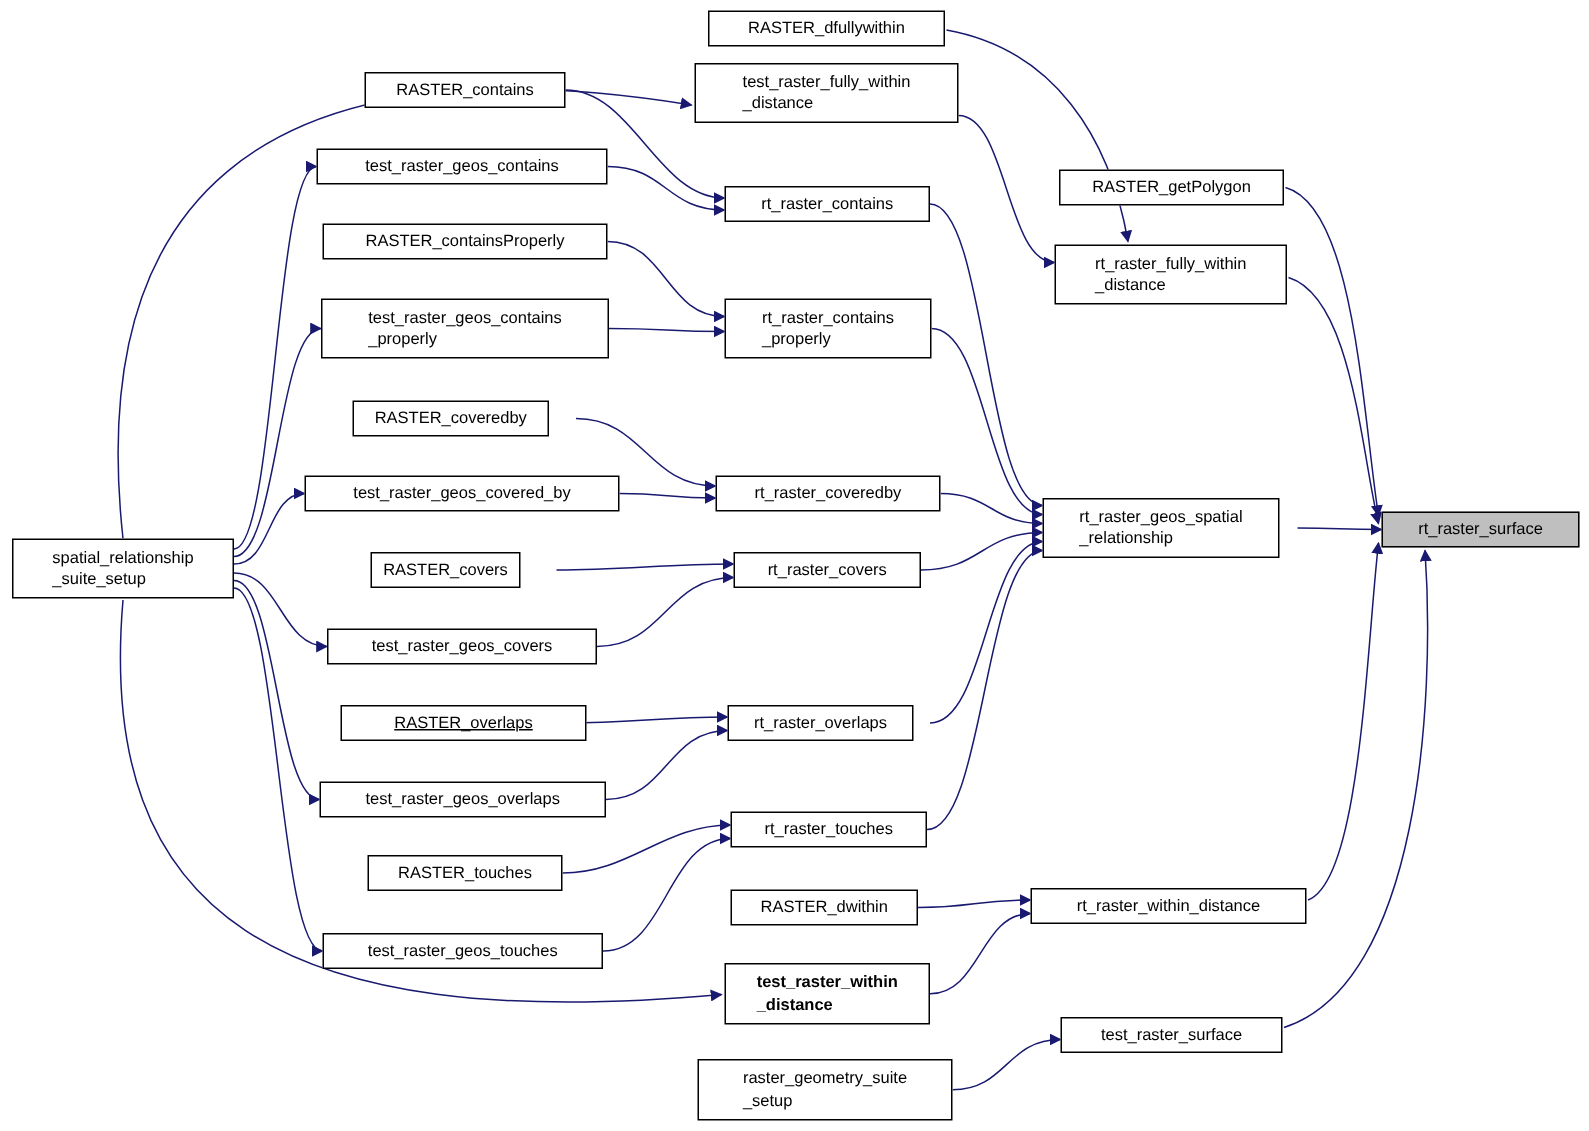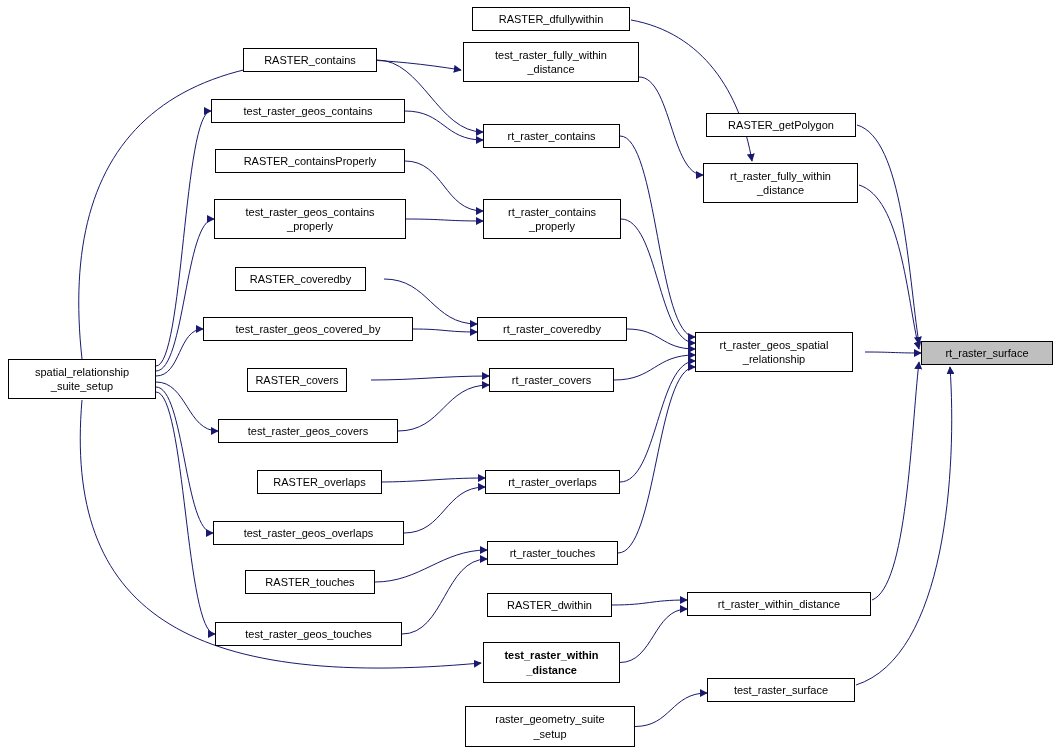--- a/index.html
+++ b/index.html
@@ -11,21 +11,21 @@
     overflow:hidden;
   }
   svg.edge-layer{position:absolute;left:0;top:0;width:1059px;height:754px;}
   .edge{fill:none;stroke:var(--edge-color,#191970);stroke-width:1;}
   .node{
     position:absolute;box-sizing:border-box;
     border:1px solid var(--node-border,#000000);
     background:var(--node-bg,#ffffff);
     color:var(--text-color,#000000);
     display:flex;align-items:center;justify-content:center;
-    text-align:center;font-size:11px;line-height:1.3;
+    text-align:left;font-size:11px;line-height:1.3;
     white-space:pre-line;cursor:pointer;
     padding:1px 6px;
   }
   .node.focus{background:var(--focus-bg,#bfbfbf);cursor:default;}
 </style>
 </head>
 <body>
 
 <div class="canvas">
   <svg class="edge-layer" width="1059" height="754" viewBox="0 0 1059 754" xmlns="http://www.w3.org/2000/svg">
@@ -89,22 +89,22 @@
     <div class="node" style="left: 203px; top: 317px; width: 210px; height: 24px;">test_raster_geos_covered_by</div>
     <div class="node" style="left: 477px; top: 317px; width: 150px; height: 24px;">rt_raster_coveredby</div>
     <div class="node" style="left: 247px; top: 368px; width: 100px; height: 24px;">RASTER_covers</div>
     <div class="node" style="left: 489px; top: 368px; width: 125px; height: 24px;">rt_raster_covers</div>
     <div class="node" style="left: 218px; top: 419px; width: 180px; height: 24px;">test_raster_geos_covers</div>
     <div class="node" style="left: 695px; top: 332px; width: 158px; height: 40px;">rt_raster_geos_spatial
 _relationship</div>
     <div class="node focus" style="left: 921px; top: 341px; width: 132px; height: 24px;">rt_raster_surface</div>
     <div class="node" style="left: 8px; top: 359px; width: 148px; height: 40px;">spatial_relationship
 _suite_setup</div>
-    <div class="node" style="left: 257px; top: 470px; width: 125px; height: 24px;">RASTER_overlaps</div>
-    <div class="node" style="left: 485px; top: 470px; width: 135px; height: 24px;">rt_raster_overlaps</div>
+    <div class="node" style="left: 227px; top: 470px; width: 164px; height: 24px; text-decoration: underline;">RASTER_overlaps</div>
+    <div class="node" style="left: 485px; top: 470px; width: 124px; height: 24px;">rt_raster_overlaps</div>
     <div class="node" style="left: 213px; top: 521px; width: 191px; height: 24px;">test_raster_geos_overlaps</div>
     <div class="node" style="left: 487px; top: 541px; width: 131px; height: 24px;">rt_raster_touches</div>
     <div class="node" style="left: 245px; top: 570px; width: 130px; height: 24px;">RASTER_touches</div>
     <div class="node" style="left: 487px; top: 593px; width: 125px; height: 24px;">RASTER_dwithin</div>
     <div class="node" style="left: 687px; top: 592px; width: 184px; height: 24px;">rt_raster_within_distance</div>
     <div class="node" style="left: 215px; top: 622px; width: 187px; height: 24px;">test_raster_geos_touches</div>
     <div class="node" style="left: 483px; top: 642px; width: 137px; height: 41px; font-weight: bold;">test_raster_within
 _distance</div>
     <div class="node" style="left: 707px; top: 678px; width: 148px; height: 24px;">test_raster_surface</div>
     <div class="node" style="left: 465px; top: 706px; width: 170px; height: 41px;">raster_geometry_suite

